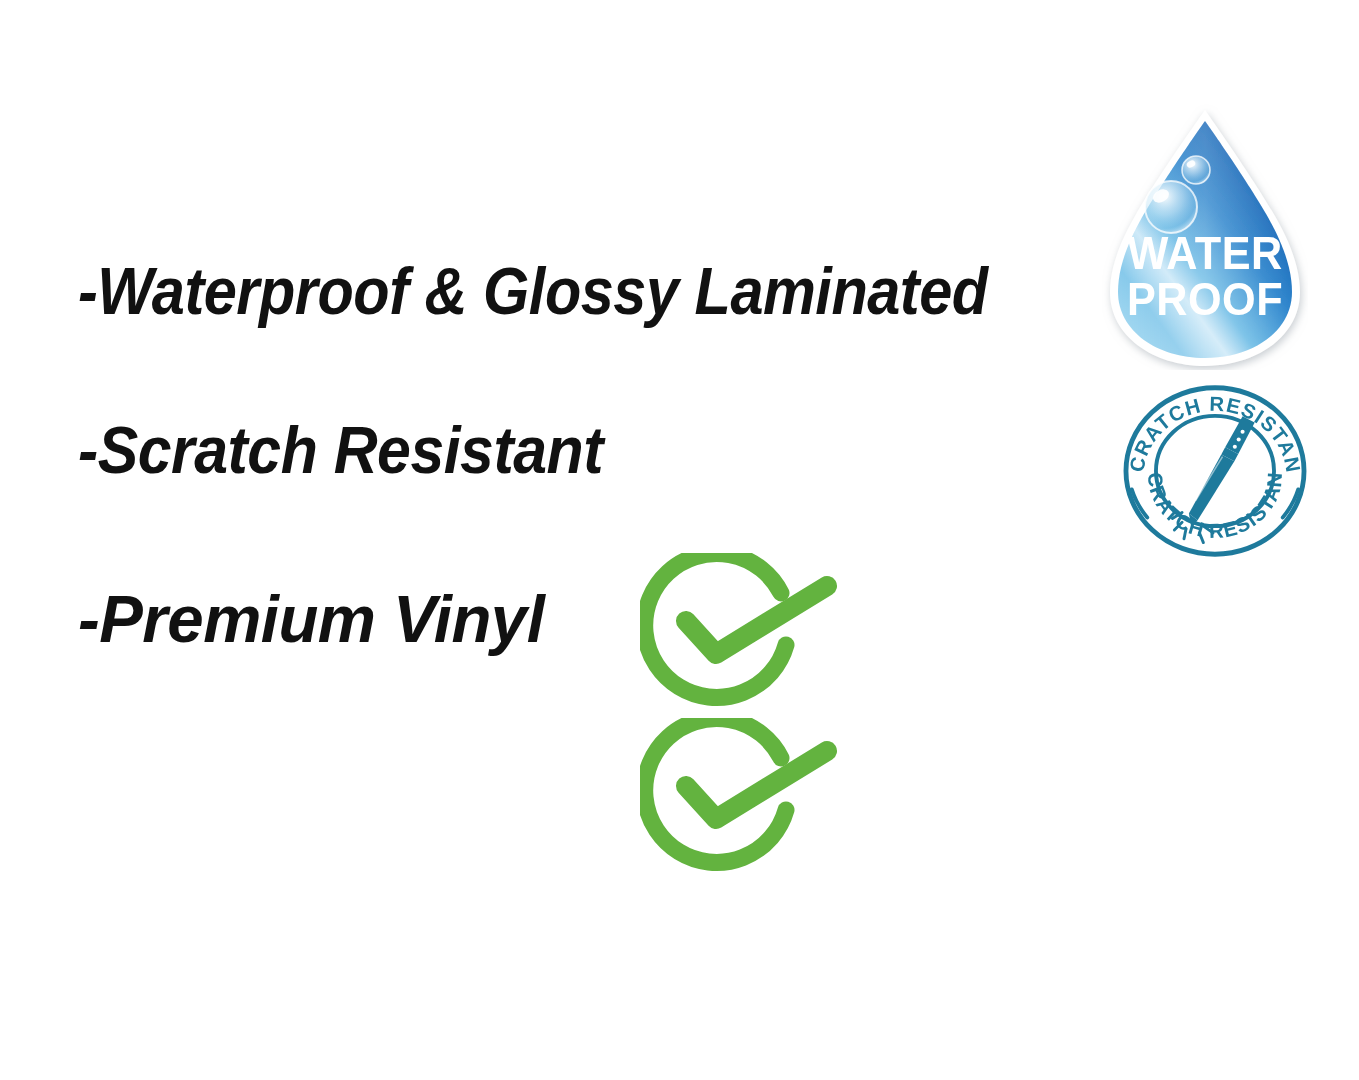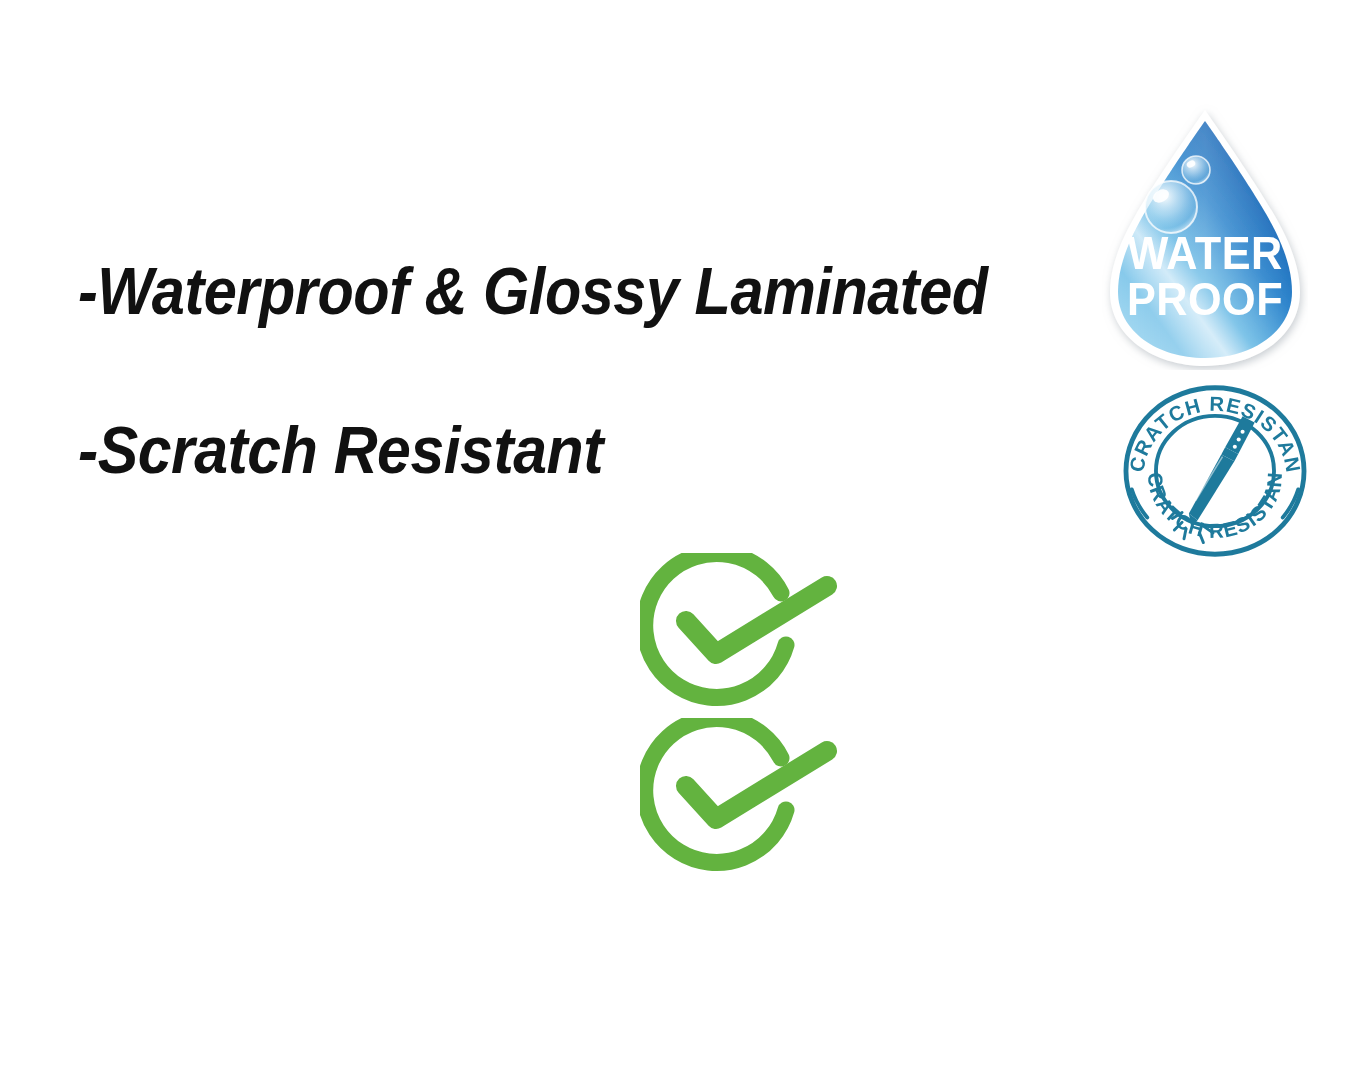--- a/index.html
+++ b/index.html
@@ -90,20 +90,23 @@
   <div class="feature-list">
 
     <div class="feature-row" id="row-0">
       <span class="feature-text">-Waterproof &amp; Glossy Laminated</span>
     </div>
 
     <div class="feature-row" id="row-1">
       <span class="feature-text">-Scratch Resistant</span>
     </div>
 
+    <div class="feature-row" id="row-2">
+      <span class="feature-text">-Premium Vinyl</span>
+    </div>
 
 
   </div>
 
   <div id="waterproof-badge">
     <svg viewBox="0 0 206 266" xmlns="http://www.w3.org/2000/svg" aria-hidden="true">
       <defs>
         <linearGradient id="dropGrad" x1="0.05" y1="0.95" x2="0.95" y2="0.05">
           <stop offset="0%" stop-color="#A8DBF2"></stop>
           <stop offset="16%" stop-color="#86C9EB"></stop>

